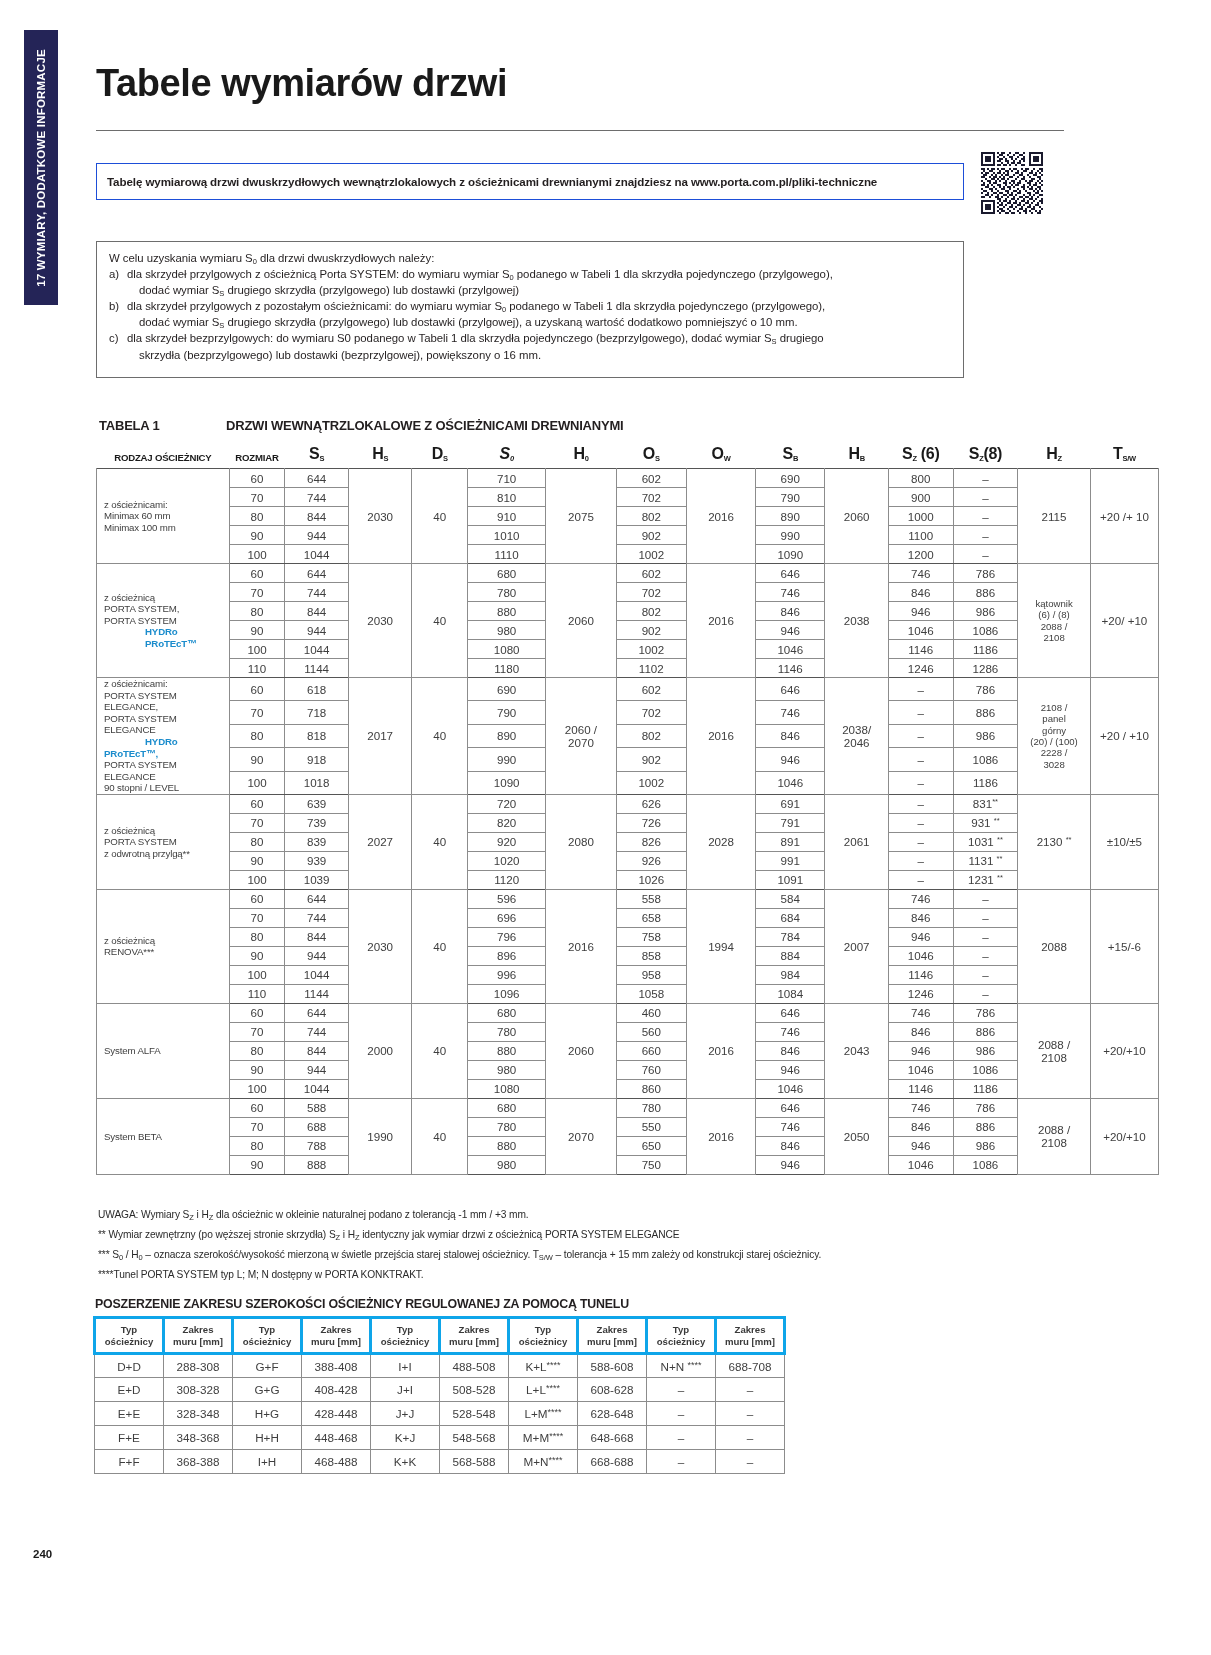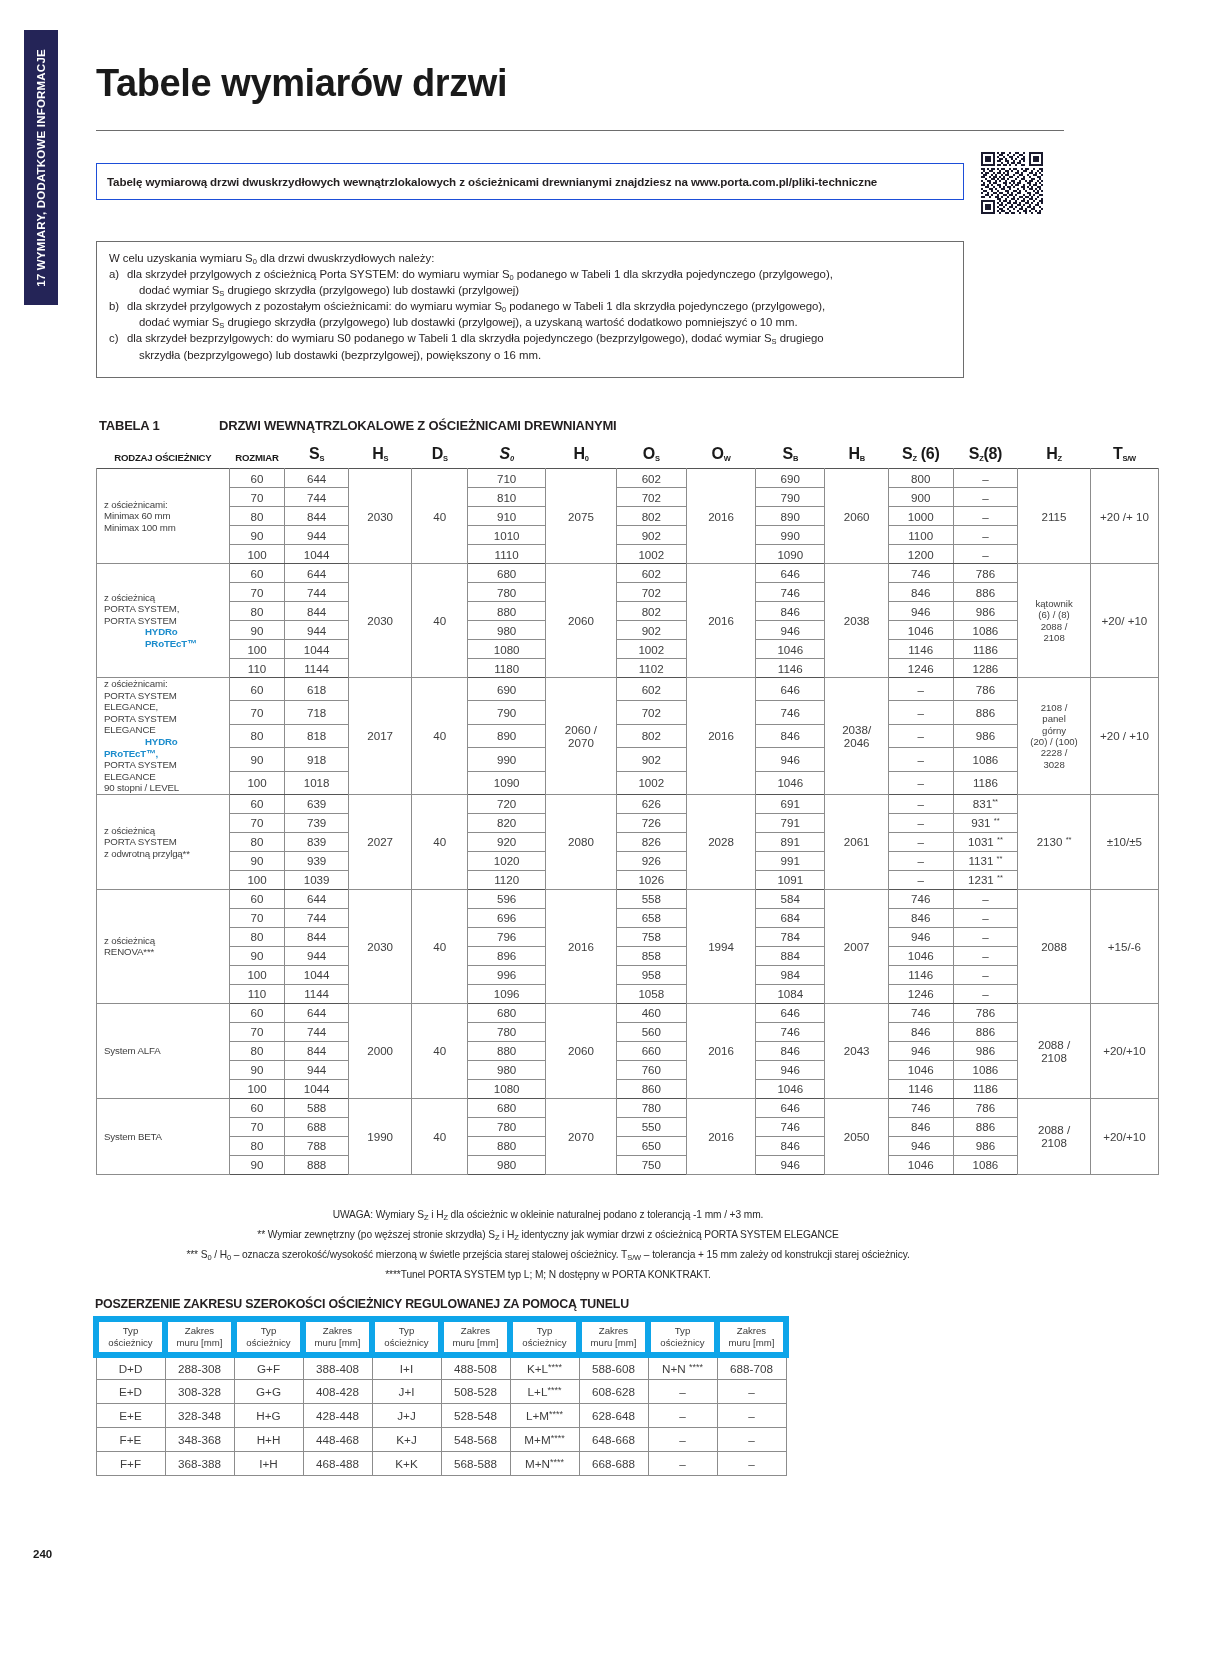--- a/index.html
+++ b/index.html
@@ -64,21 +64,21 @@
     padding:9px 12px 0 12px;
     margin-top:28px;
   }
   #instr .line { font-size:11.4px; line-height:15.1px; letter-spacing:-0.05px; white-space:nowrap; }
   #instr .ind2 { padding-left:30px; }
   sub { font-size:7.5px; vertical-align:baseline; position:relative; top:2px; }
   sup { font-size:7.5px; vertical-align:baseline; position:relative; top:-4px; }
 
   
   #tab1-label { position:absolute; left:99px; top:418px; font-size:13px; font-weight:bold; letter-spacing:-0.2px; }
-  #tab1-title { position:absolute; left:219px; top:418px; font-size:13px; font-weight:bold; letter-spacing:-0.2px; }
+  #tab1-title { position:absolute; left:226px; top:418px; font-size:13px; font-weight:bold; letter-spacing:-0.2px; }
 
   
   #t1 {
     position:absolute; left:96px; top:445px;
     width:1063px;
     border-collapse:collapse;
     font-size:11.3px;
     color:#3a3a3a;
   }
   #t1 th {
@@ -116,33 +116,33 @@
   .c-os     { width:62px; }
   .c-ow     { width:61px; }
   .c-sb     { width:61px; }
   .c-hb     { width:56px; }
   .c-sz6    { width:57px; }
   .c-sz8    { width:57px; }
   .c-hz     { width:64px; }
   .c-tsw    { width:60px; }
 
   
-  #notes { position:absolute; left:98px; top:1205px; width:900px;text-align:center; }
+  #notes { position:absolute; left:98px; top:1205px; width:900px; }
   #notes .n { font-size:10.2px; line-height:19px; letter-spacing:-0.1px; color:#2a2a2a; white-space:nowrap; }
 
   
   #t2-title { position:absolute; left:95px; top:1297px; font-size:12.4px; font-weight:bold; letter-spacing:-0.2px; }
   #t2 {
     position:absolute; left:93px; top:1316px;
     border-collapse:collapse;
     font-size:11.4px; color:#3a3a3a;
   }
   #t2 th {
-    border:6px solid #0ea5e9;
-    font-weight:normal; font-size:9.6px; line-height:11.6px;
+    border:3px solid #0ea5e9;
+    font-weight:bold; font-size:9.6px; line-height:11.6px;
     height:36px; width:69px; text-align:center; color:#3a3a3a;
     padding:0 2px;
   }
   #t2 td {
     border:1px solid #8c8c8c;
     height:24px; text-align:center; width:69px; font-size:11.7px;
     color:#3e3e3e;
   }
   #t2 td sup { font-size:9px; top:-3px; }
 

